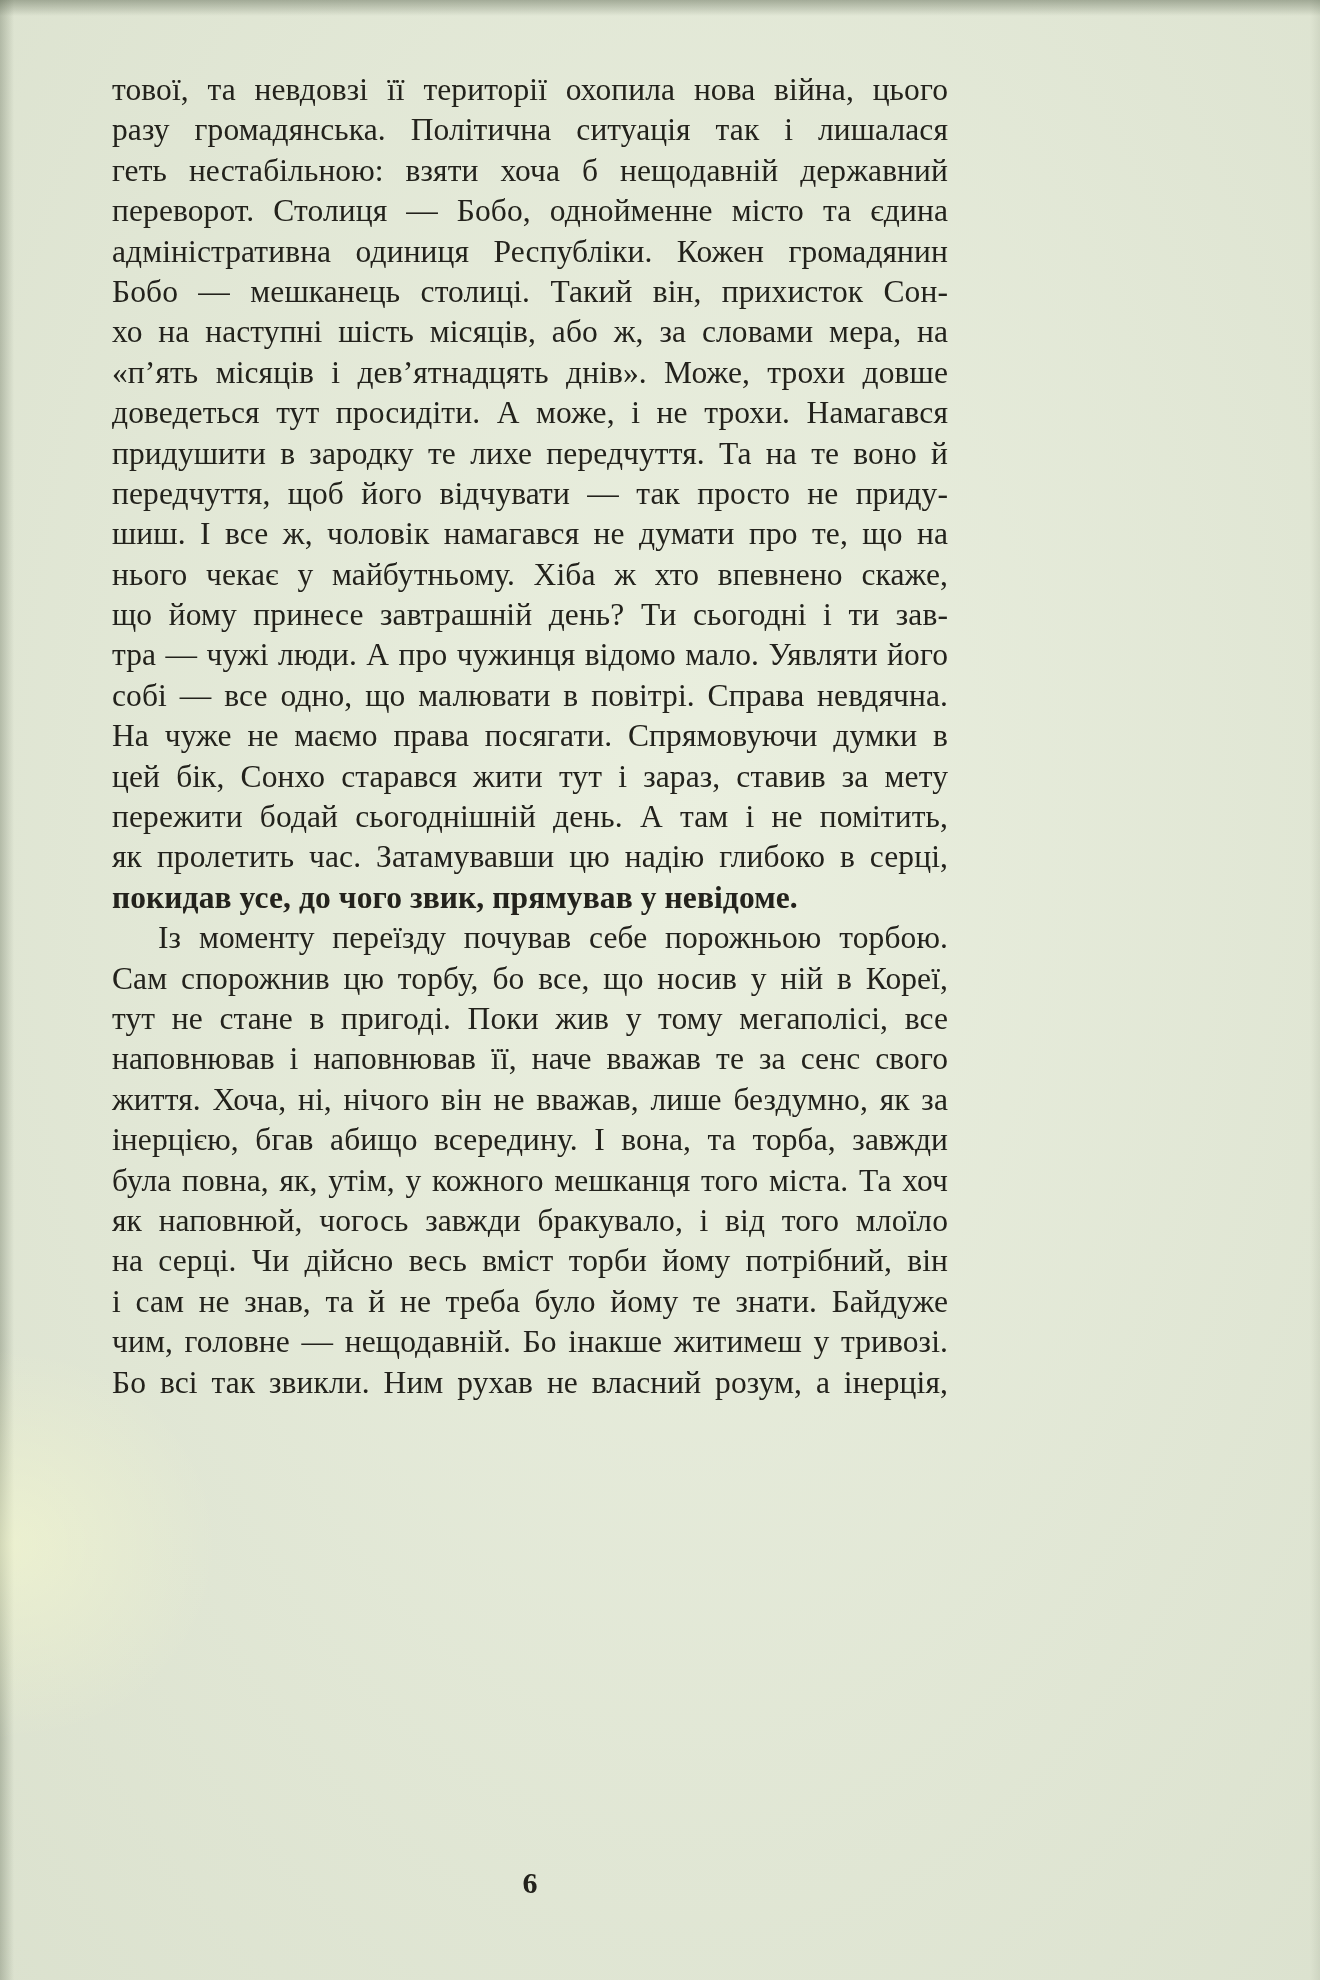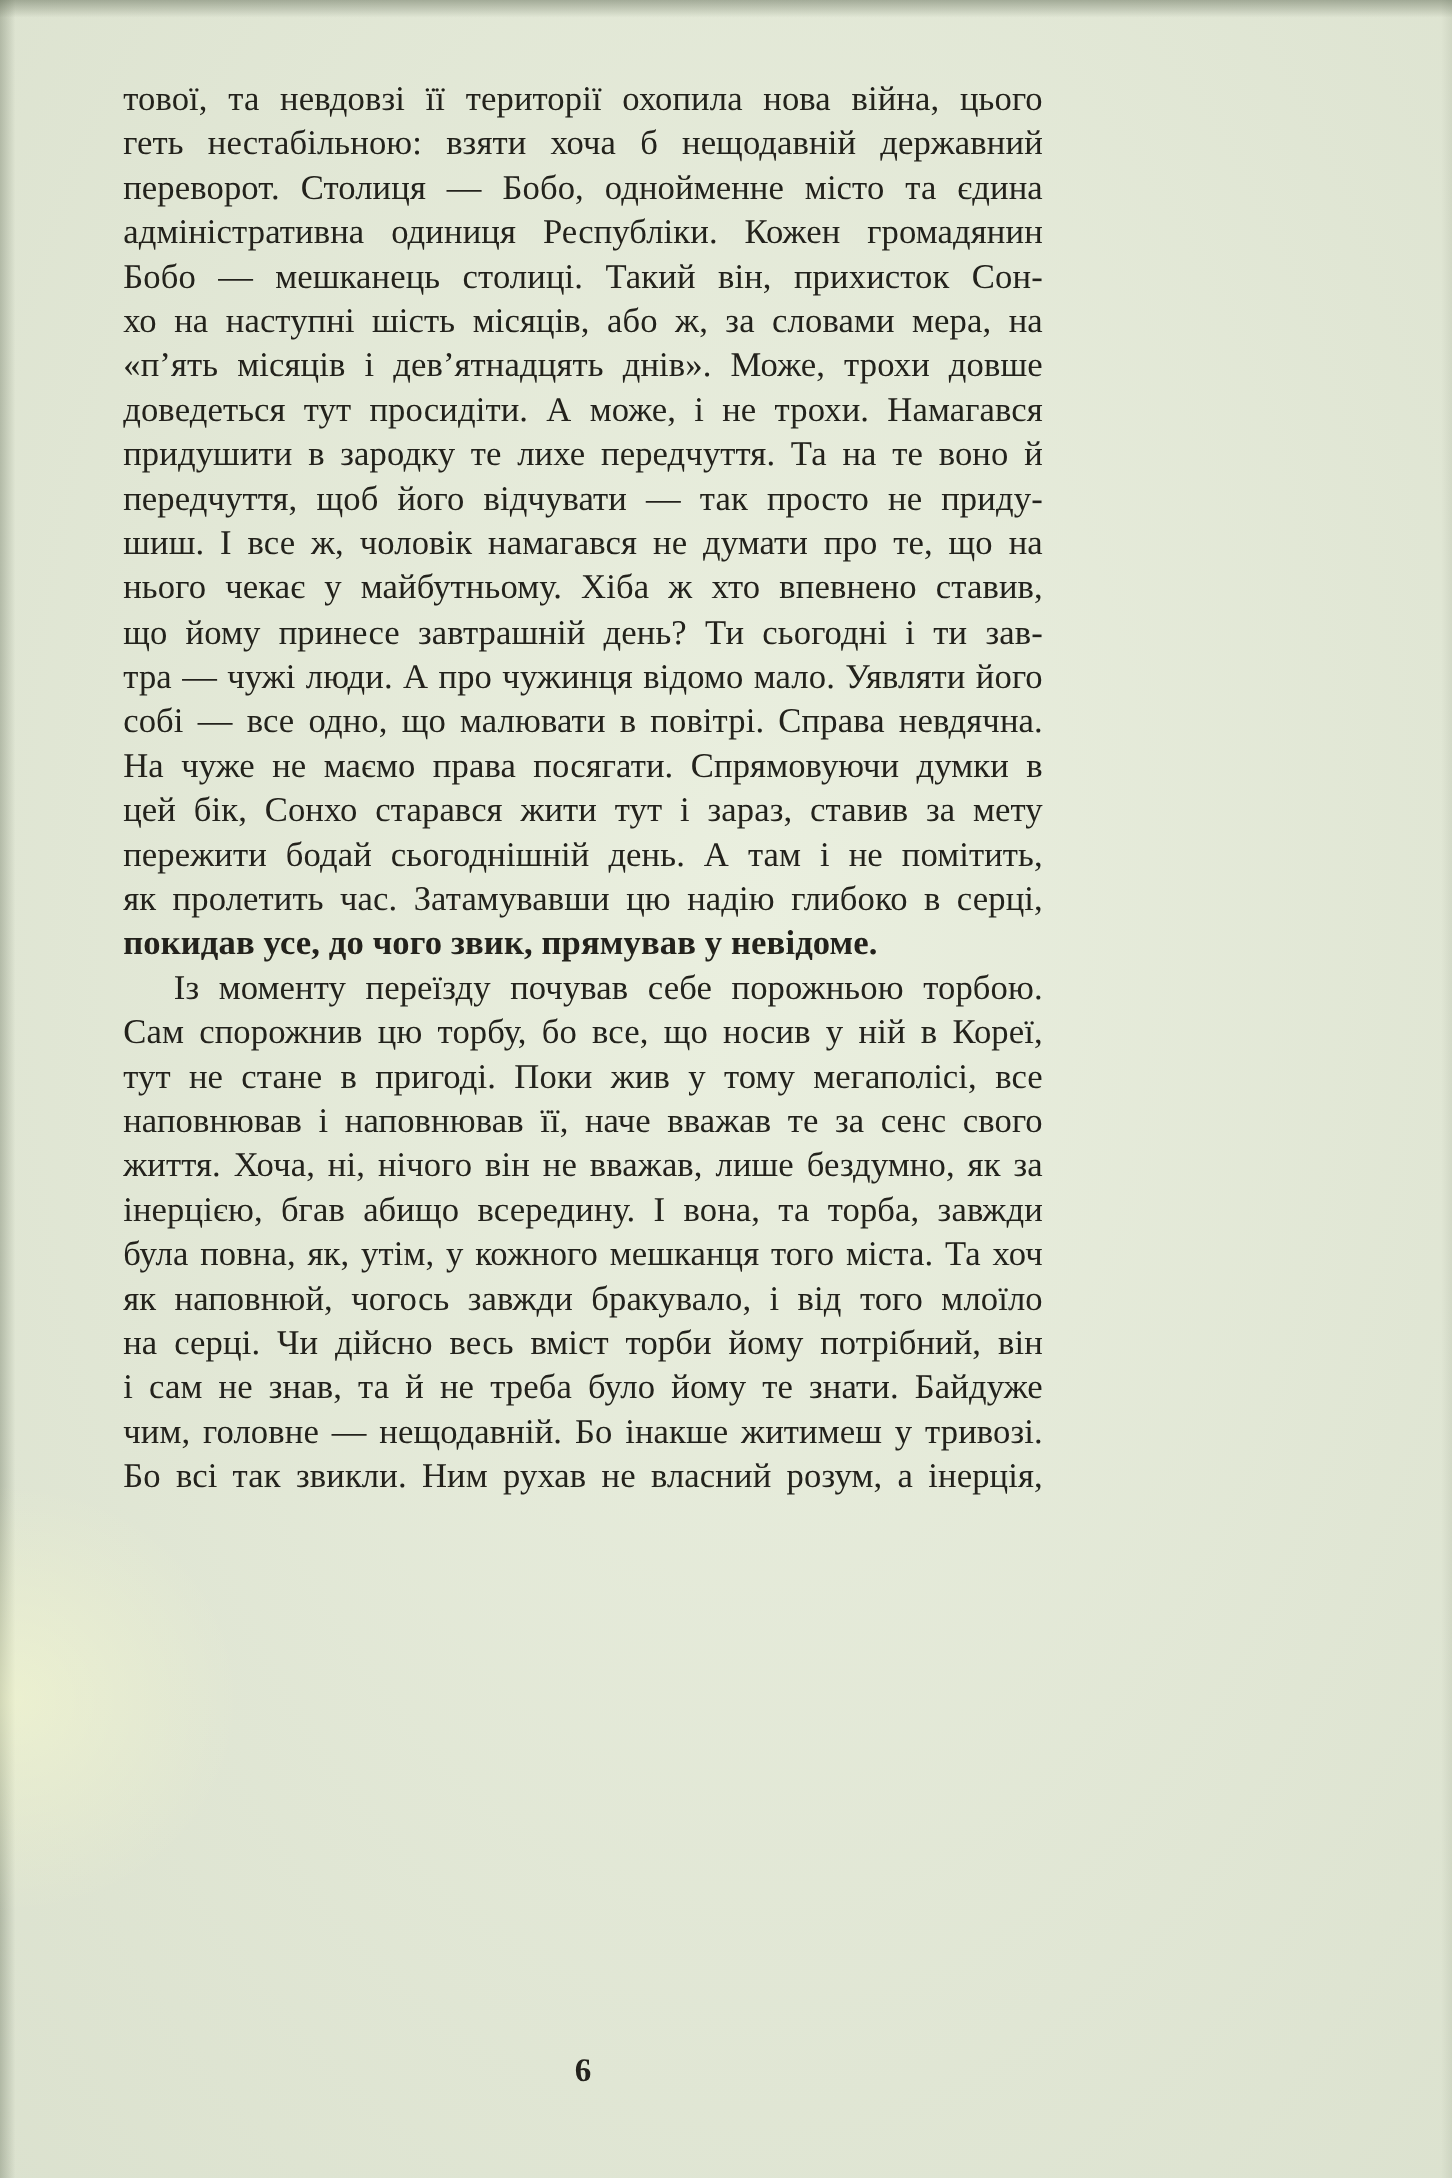--- a/index.html
+++ b/index.html
@@ -58,31 +58,32 @@
     font-size: 30px;
     font-weight: bold;
   }
 </style>
 </head>
 <body>
 
 <div class="page">
   <div class="text-block">
     <div class="line">тової, та невдовзі її території охопила нова війна, цього</div>
+    <div class="line">разу громадянська. Політична ситуація так і лишалася</div>
     <div class="line">геть нестабільною: взяти хоча б нещодавній державний</div>
     <div class="line">переворот. Столиця — Бобо, однойменне місто та єдина</div>
     <div class="line">адміністративна одиниця Республіки. Кожен громадянин</div>
     <div class="line">Бобо — мешканець столиці. Такий він, прихисток Сон-</div>
     <div class="line">хо на наступні шість місяців, або ж, за словами мера, на</div>
     <div class="line">«п’ять місяців і дев’ятнадцять днів». Може, трохи довше</div>
     <div class="line">доведеться тут просидіти. А може, і не трохи. Намагався</div>
     <div class="line">придушити в зародку те лихе передчуття. Та на те воно й</div>
     <div class="line">передчуття, щоб його відчувати — так просто не приду-</div>
     <div class="line">шиш. І все ж, чоловік намагався не думати про те, що на</div>
-    <div class="line">нього чекає у майбутньому. Хіба ж хто впевнено ставив,</div>
+    <div class="line">нього чекає у майбутньому. Хіба ж хто впевнено скаже,</div>
     <div class="line">що йому принесе завтрашній день? Ти сьогодні і ти зав-</div>
     <div class="line">тра — чужі люди. А про чужинця відомо мало. Уявляти його</div>
     <div class="line">собі — все одно, що малювати в повітрі. Справа невдячна.</div>
     <div class="line">На чуже не маємо права посягати. Спрямовуючи думки в</div>
     <div class="line">цей бік, Сонхо старався жити тут і зараз, ставив за мету</div>
     <div class="line">пережити бодай сьогоднішній день. А там і не помітить,</div>
     <div class="line">як пролетить час. Затамувавши цю надію глибоко в серці,</div>
     <div class="line para-end">покидав усе, до чого звик, прямував у невідоме.</div>
     <div class="line indent">Із моменту переїзду почував себе порожньою торбою.</div>
     <div class="line">Сам спорожнив цю торбу, бо все, що носив у ній в Кореї,</div>

